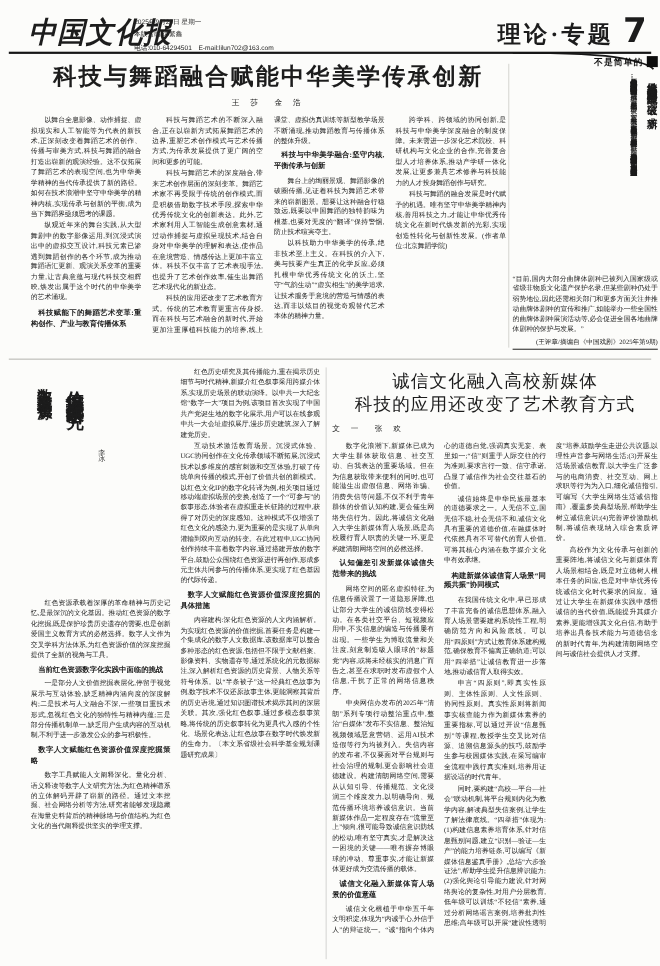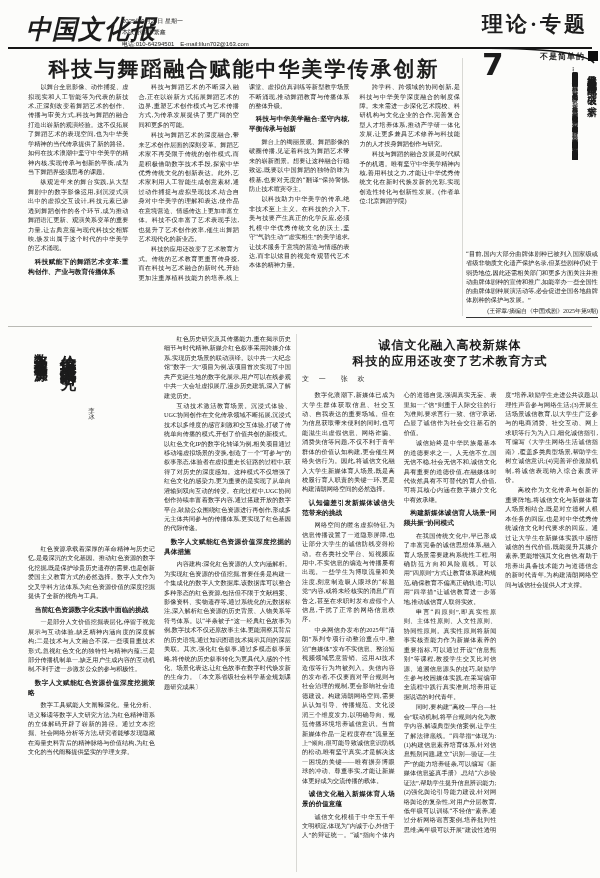--- a/index.html
+++ b/index.html
@@ -13,21 +13,21 @@
   .masthead {
     position:absolute; left:26px; top:13px; font-size:25px; font-weight:bold;
     font-style:italic; letter-spacing:1px; font-family:"DejaVu Serif", serif;
     transform:scaleY(1.05);
   }
   .header-meta {
     position:absolute; left:122px; top:16px; font-size:6px; line-height:1.9;
     color:#222; font-family:"Liberation Sans", sans-serif;
   }
   .header-right {
-    position:absolute; right:12px; top:10px; display:flex; align-items:baseline; gap:8px;flex-direction:column;
+    position:absolute; right:12px; top:10px; display:flex; align-items:baseline; gap:8px;
   }
   .section-title { font-size:21px; font-weight:bold; letter-spacing:3px; }
   .page-number { font-size:31px; font-weight:bold; font-family:"DejaVu Sans", sans-serif; }
   .header-rule { position:absolute; left:8px; width:584px; top:47px; height:2px; background:#161616; }
   .header-swoosh { position:absolute; right:4px; top:47px; }
   
   .para { margin:0 0 1px 0; text-indent:2em; }
   .subhead { font-weight:bold; font-size:6.7px; margin:4px 0 3px 0; text-indent:1em; line-height:1.45; }
   
   .article-main { position:absolute; left:28px; top:57px; width:432px; height:258px; }
@@ -58,21 +58,21 @@
   .mid-rule { position:absolute; left:8px; width:584px; top:326px; height:1px; background:#b9b9b4; }
   
   .article-left { position:absolute; left:28px; top:334px; width:264px; height:540px; display:flex; gap:9px; }
   .al-col { width:127px; height:540px; overflow:hidden; font-size:6.2px; line-height:1.52; text-align:justify; }
   .vtitle-block { height:210px; display:flex; flex-direction:row; align-items:flex-start; padding:8px 0 0 3px; gap:8px; }
   .vt1 { writing-mode:vertical-rl; font-size:13.5px; font-weight:bold; letter-spacing:1.5px; line-height:1.35; }
   .vt2 { writing-mode:vertical-rl; font-size:16.5px; font-weight:bold; letter-spacing:2px; line-height:1.3; }
   .vt-author { writing-mode:vertical-rl; font-size:6.5px; margin-top:60px; letter-spacing:2px; color:#333; }
   
   .article-right { position:absolute; left:302px; top:338px; width:296px; height:536px; }
-  .ar-headline { margin:0; font-size:12px; font-weight:bold; text-align:center; letter-spacing:1px; line-height:1.3; }
+  .ar-headline { margin:0; font-size:16px; font-weight:normal; text-align:center; letter-spacing:1px; line-height:1.3; }
   .ar-byline { text-align:left; font-size:7px; letter-spacing:4px; margin:5px 0 6px 0; color:#222; }
   .cols3 {
     height:452px; column-count:3; column-gap:9px; column-fill:auto; overflow:hidden;
     font-size:6.2px; line-height:1.52; text-align:justify;
   }
 </style>
 </head>
 <body>
 
 <div>
@@ -87,20 +87,21 @@
     <span class="section-title">理论·专题</span>
     <span class="page-number">7</span>
   </div>
   <div class="header-rule"></div>
   <svg class="header-swoosh" width="130" height="18">
     <path d="M0,1 Q75,1 100,6 T128,16" stroke="#161616" stroke-width="1.6" fill="none"></path>
   </svg>
 
   <div class="article-main">
     <h1 class="main-headline">科技与舞蹈融合赋能中华美学传承创新</h1>
+    <div class="main-byline">王 莎　金 浩</div>
     <div class="cols4">
         <p class="para">以舞台全息影像、动作捕捉、虚拟现实和人工智能等为代表的新技术,正深刻改变着舞蹈艺术的创作、传播与审美方式,科技与舞蹈的融合打造出崭新的观演经验。这不仅拓展了舞蹈艺术的表现空间,也为中华美学精神的当代传承提供了新的路径。如何在技术浪潮中坚守中华美学的精神内核,实现传承与创新的平衡,成为当下舞蹈界亟须思考的课题。</p>
         <p class="para">纵观近年来的舞台实践,从大型舞剧中的数字影像运用,到沉浸式演出中的虚拟交互设计,科技元素已渗透到舞蹈创作的各个环节,成为推动舞蹈语汇更新、观演关系变革的重要力量,让古典意蕴与现代科技交相辉映,焕发出属于这个时代的中华美学的艺术涌现。</p>
         <h4 class="subhead">科技赋能下的舞蹈艺术变革:重构创作、产业与教育传播体系</h4>
         <p class="para">科技与舞蹈艺术的不断深入融合,正在以崭新方式拓展舞蹈艺术的边界,重塑艺术创作模式与艺术传播方式,为传承发展提供了更广阔的空间和更多的可能。</p>
         <p class="para">科技与舞蹈艺术的深度融合,带来艺术创作层面的深刻变革。舞蹈艺术家不再受限于传统的创作模式,而是积极借助数字技术手段,探索中华优秀传统文化的创新表达。此外,艺术家利用人工智能生成创意素材,通过动作捕捉与虚拟呈现技术,结合自身对中华美学的理解和表达,使作品在意境营造、情感传达上更加丰富立体。科技不仅丰富了艺术表现手法,也提升了艺术创作效率,催生出舞蹈艺术现代化的新业态。</p>
         <p class="para">科技的应用还改变了艺术教育方式。传统的艺术教育更重言传身授,而在科技与艺术融合的新时代,开始更加注重厚植科技能力的培养,线上课堂、虚拟仿真训练等新型教学场景不断涌现,推动舞蹈教育与传播体系的整体升级。</p>
         <h4 class="subhead">科技与中华美学融合:坚守内核,平衡传承与创新</h4>
         <p class="para">舞台上的绚丽景观、舞蹈影像的破圈传播,见证着科技为舞蹈艺术带来的崭新图景。想要让这种融合行稳致远,既要以中国舞蹈的独特韵味为根基,也要对无度的“翻译”保持警惕,防止技术喧宾夺主。</p>
         <p class="para">以科技助力中华美学的传承,绝非技术至上主义。在科技的介入下,美与技要产生真正的化学反应,必须扎根中华优秀传统文化的沃土,坚守“气韵生动”“虚实相生”的美学追求,让技术服务于意境的营造与情感的表达,而非以炫目的视觉奇观替代艺术本体的精神力量。</p>

